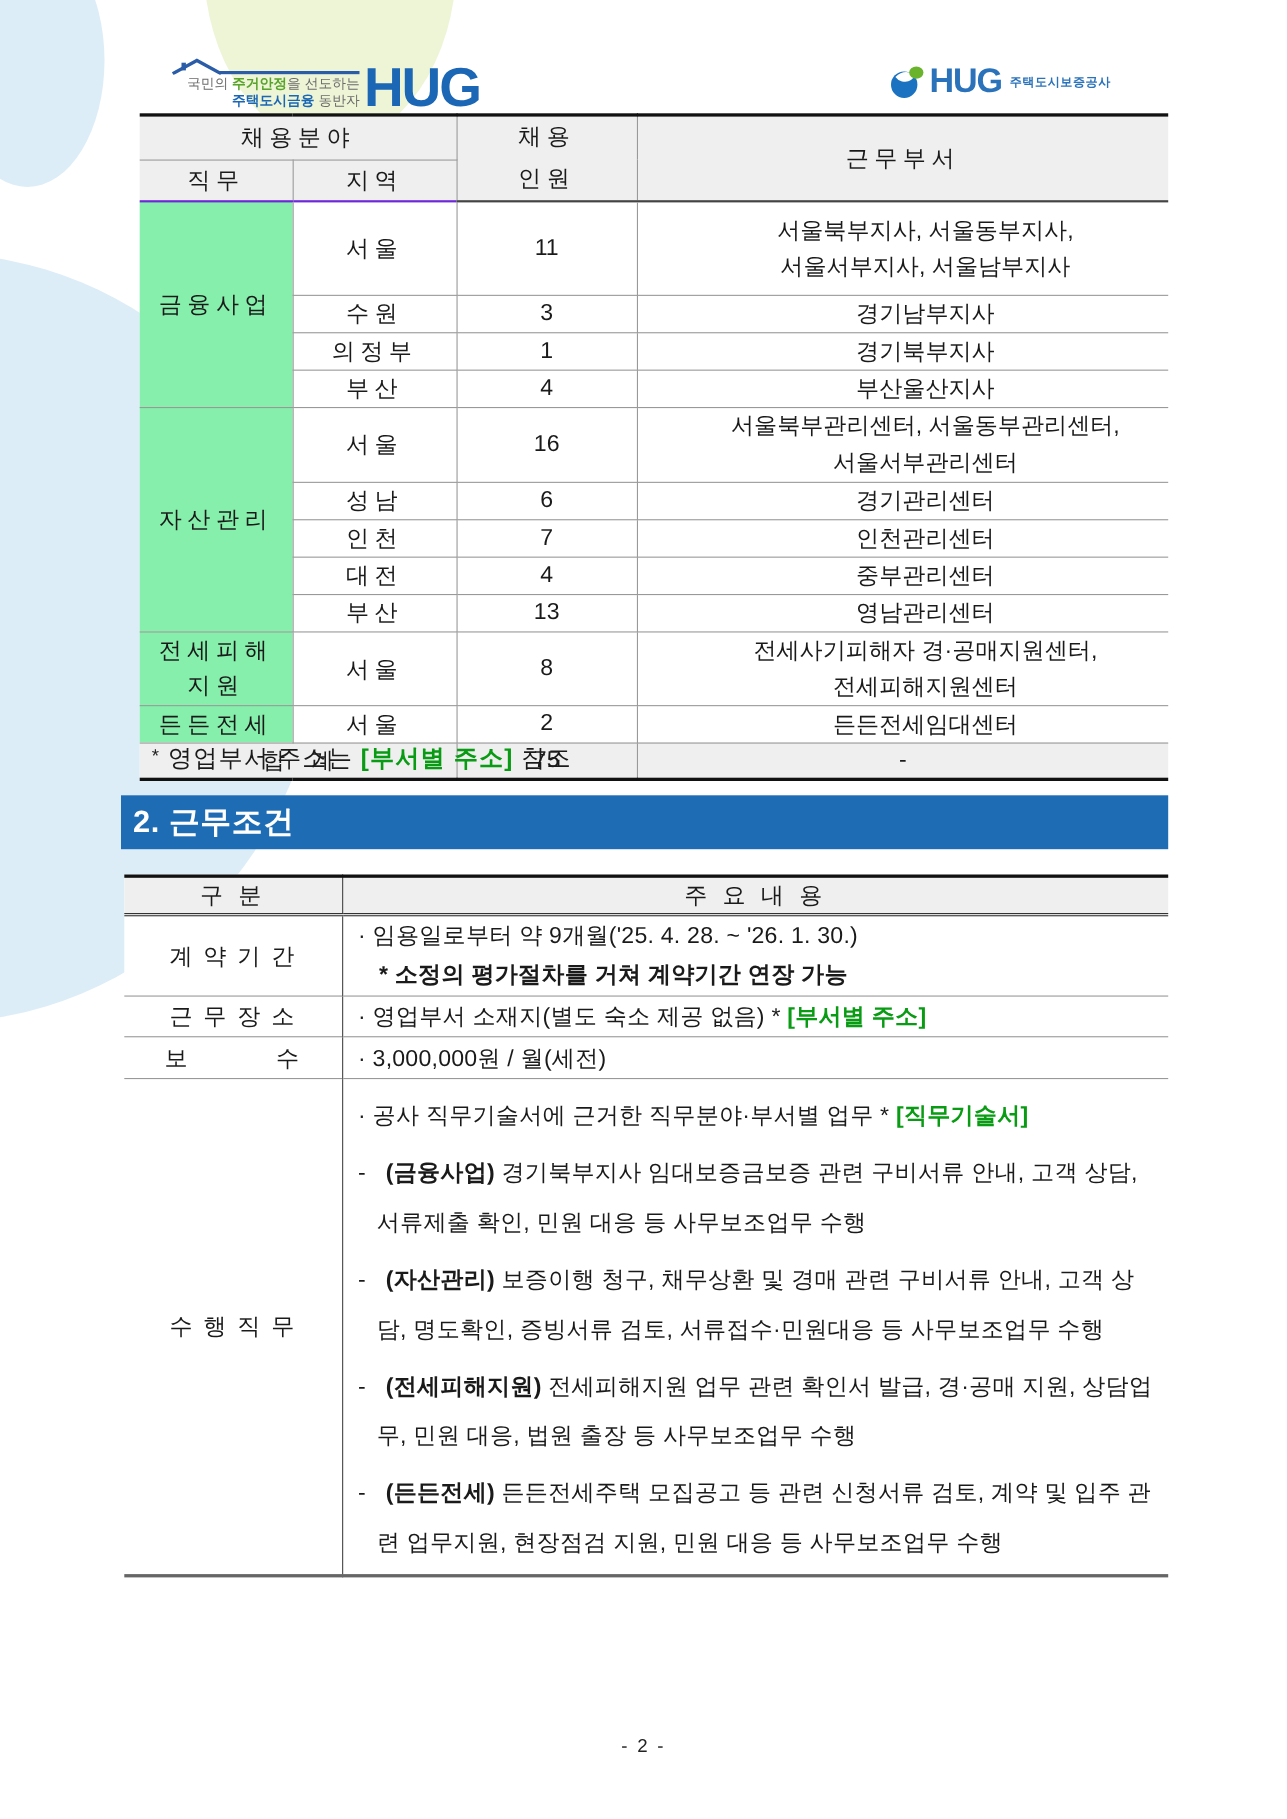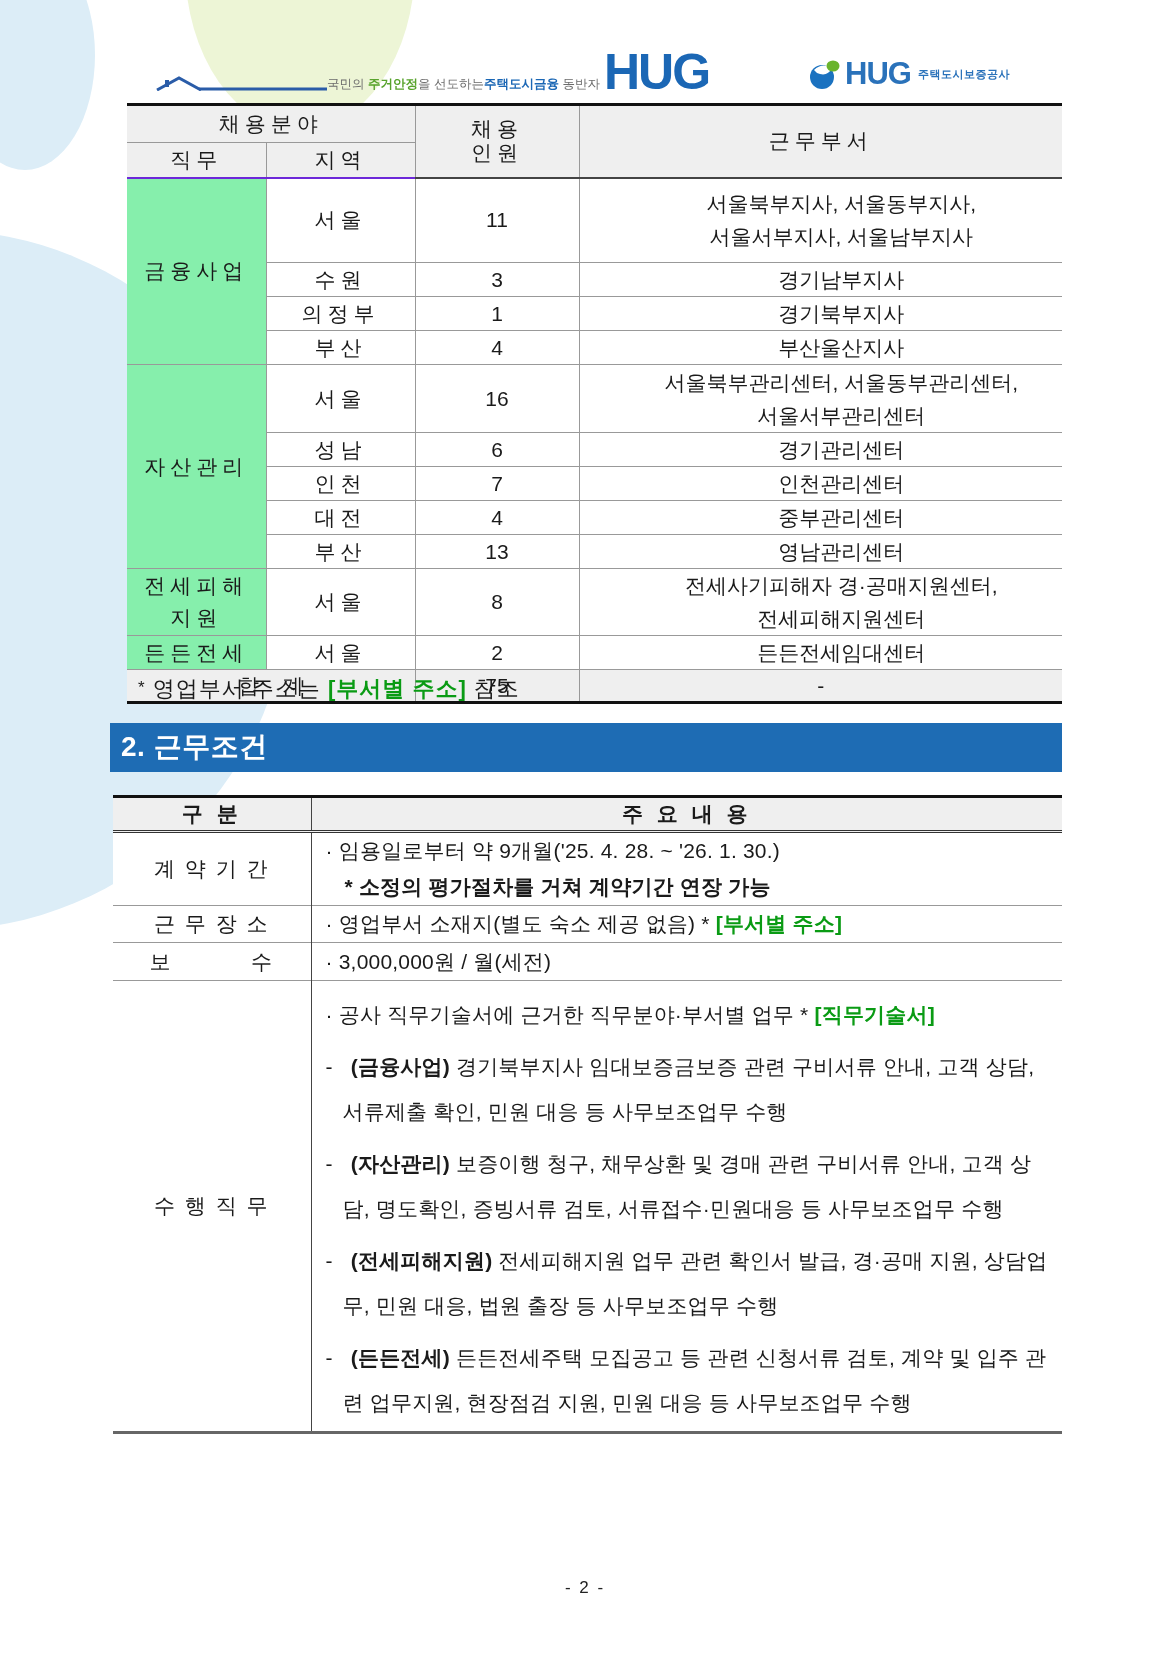--- a/index.html
+++ b/index.html
@@ -13,21 +13,21 @@
   }
   
   .blob{position:absolute;z-index:0;}
   .blob-green{left:185px;top:-200px;width:230px;height:330px;border-radius:50%;background:#edf5d6;}
   .blob-blue-top{left:-45px;top:-60px;width:140px;height:230px;border-radius:50%;background:#dcedf7;}
   .blob-blue-big{left:-410px;top:230px;width:700px;height:700px;border-radius:50%;background:#dcedf7;}
   .content{position:relative;z-index:1;}
 
   
   .logo-left{position:absolute;left:127px;top:52px;display:flex;align-items:flex-end;}
-  .logo-left .tag{display:flex;flex-direction:row;align-items:flex-end;line-height:15px;font-size:12.5px;color:#6b6b6b;}
+  .logo-left .tag{display:flex;flex-direction:column;align-items:flex-end;line-height:15px;font-size:12.5px;color:#6b6b6b;}
   .logo-left .roof{margin-bottom:1px;}
   .tag .b-green{color:#58a32c;font-weight:bold;}
   .tag .b-blue{color:#1b67b5;font-weight:bold;}
   .logo-left .wordmark{font-size:50px;line-height:40px;font-weight:bold;color:#1b67b5;letter-spacing:-2px;margin-left:4px;}
   .logo-right{position:absolute;left:808px;top:56px;display:flex;align-items:center;}
   .logo-right .wordmark{font-size:31px;font-weight:bold;color:#2a72ba;letter-spacing:-1px;margin-left:3px;}
   .logo-right .org{font-size:11px;font-weight:bold;color:#2a72ba;margin-left:7px;letter-spacing:0.5px;}
 
   
   table{border-collapse:collapse;table-layout:fixed;background:#ffffff;}
@@ -51,21 +51,21 @@
   .g-link{color:#0a9b14;font-weight:bold;}
 
   
   .banner{position:absolute;left:110px;top:723px;width:952px;height:49px;background:#1e6cb4;
           color:#ffffff;font-weight:bold;font-size:28px;line-height:48px;padding-left:11px;box-sizing:border-box;letter-spacing:0.5px;}
 
   
   .t2{position:absolute;left:113px;top:795px;width:949px;
       border-top:3px solid #111;border-bottom:3px solid #666;font-size:21px;}
   .t2 th,.t2 td{padding:0;vertical-align:middle;font-weight:normal;}
-  .t2 th{background:#efefef;border-bottom:3px double #333;letter-spacing:4px;font-weight:bold;}
+  .t2 th{background:#efefef;border-bottom:3px double #333;letter-spacing:4px;}
   .t2 td{border-top:1px solid #999;}
   .t2 tr:first-child td{border-top:none;}
   .t2 .lbl{text-align:center;white-space:pre-wrap;letter-spacing:2px;border-right:1px solid #444;}
   .t2 .lblh{border-right:1px solid #444;}
   .t2 .val{text-align:left;padding-left:14px;letter-spacing:0.2px;}
   .t2 .line{line-height:36px;}
   .t2 .bold{font-weight:bold;margin-left:12px;}
   .duty-cell{padding:6px 10px 6px 14px !important;vertical-align:top !important;}
   .duty-intro{line-height:44px;margin-top:6px;}
   .duty-item{line-height:45px;margin-top:7px;padding-left:17px;text-indent:-17px;}
@@ -110,21 +110,21 @@
     <table class="t1">
       <colgroup>
           <col style="width:139px">
           <col style="width:149px">
           <col style="width:164px">
           <col>
         </colgroup>
       <tbody>
           <tr class="h1" style="height:38px">
         <th colspan="2">채용분야</th>
-        <th rowspan="2" class="pre sp2" style="line-height:24px">채용
+        <th rowspan="2" class="pre sp2" style="line-height:38px">채용
 인원</th>
         <th rowspan="2" class="sp2">근무부서</th>
       </tr>
       <tr class="h2" style="height:35px">
         <th>직무</th>
         <th>지역</th>
       </tr>
 
       <tr style="height:85px">
         <td rowspan="4" class="job">금융사업</td>

